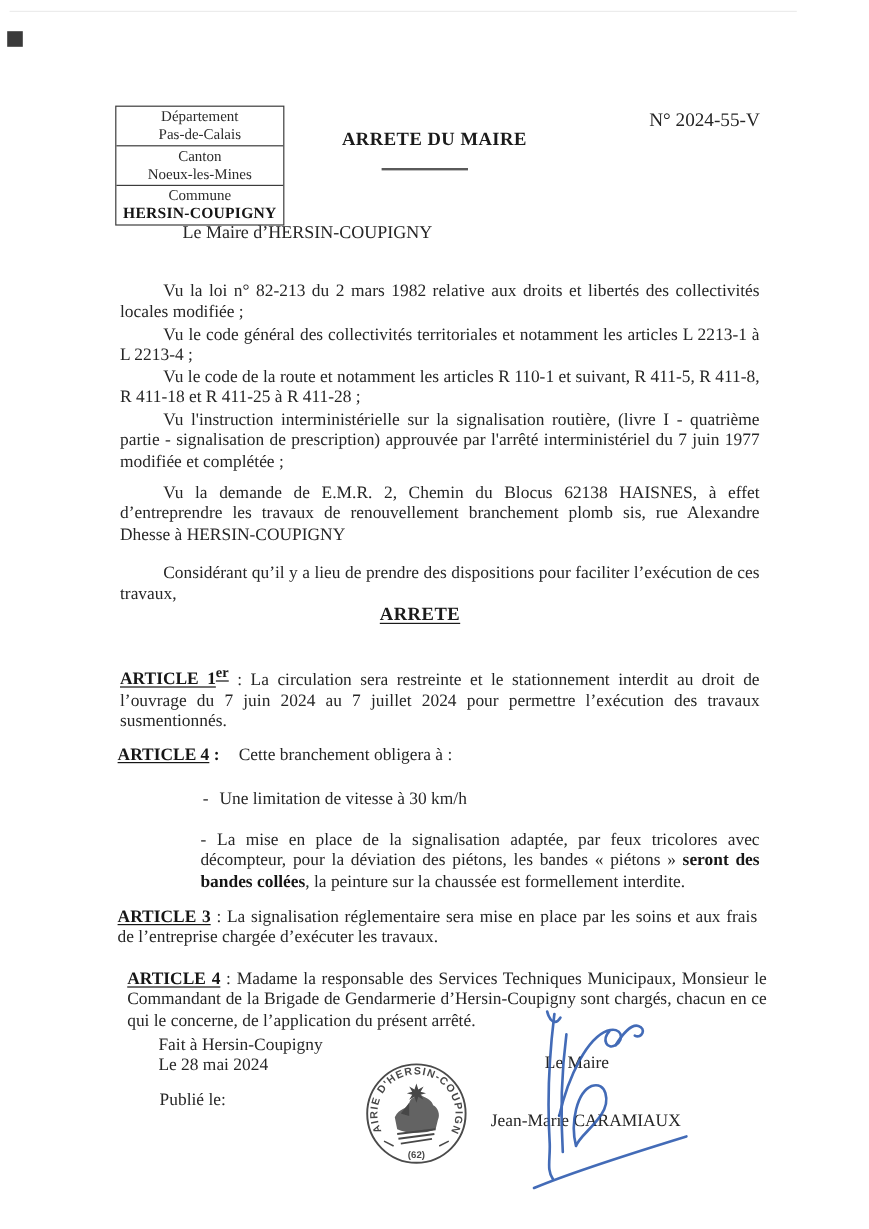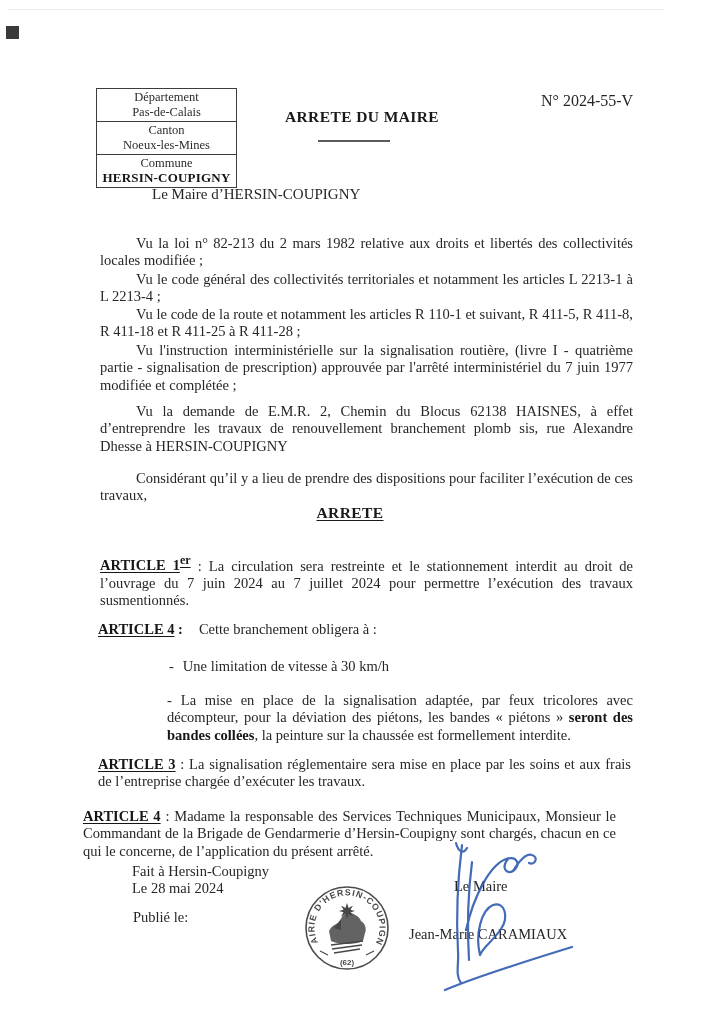--- a/index.html
+++ b/index.html
@@ -92,21 +92,21 @@
     <span class="dash">-</span><span>Une limitation de vitesse à 30 km/h</span>
   </p>
   <p class="abs bullet4">
     <span class="dash">-</span><span>La mise en place de la signalisation adaptée, par feux tricolores avec décompteur, pour la déviation des piétons, les bandes « piétons » </span><span class="bold">seront des bandes collées</span><span>, la peinture sur la chaussée est formellement interdite.</span>
   </p>
 
   <p class="abs para" style="top:741px;left:98px">
     <span class="art-head"><span class="u">ARTICLE 3</span></span><span> : </span><span>La signalisation réglementaire sera mise en place par les soins et aux frais de l’entreprise chargée d’exécuter les travaux.</span>
   </p>
 
-  <p class="abs para" style="top:793px;left:83px">
+  <p class="abs para" style="top:793px;left:106px">
     <span class="art-head"><span class="u">ARTICLE 4</span></span><span> : </span><span>Madame la responsable des Services Techniques Municipaux, Monsieur le Commandant de la Brigade de Gendarmerie d’Hersin-Coupigny sont chargés, chacun en ce qui le concerne, de l’application du présent arrêté.</span>
   </p>
 
   <div class="abs foot" style="left:132px;top:863px">Fait à Hersin-Coupigny</div>
   <div class="abs foot" style="left:132px;top:880px">Le 28 mai 2024</div>
   <div class="abs foot" style="left:133px;top:909px">Publié le:</div>
   <div class="abs foot" style="left:454px;top:878px">Le Maire</div>
   <div class="abs foot" style="left:409px;top:926px">Jean-Marie CARAMIAUX</div>
 
   <svg class="abs stamp-svg" style="left:303px;top:885px" width="88" height="88" viewBox="0 0 88 88" opacity="0.88">

